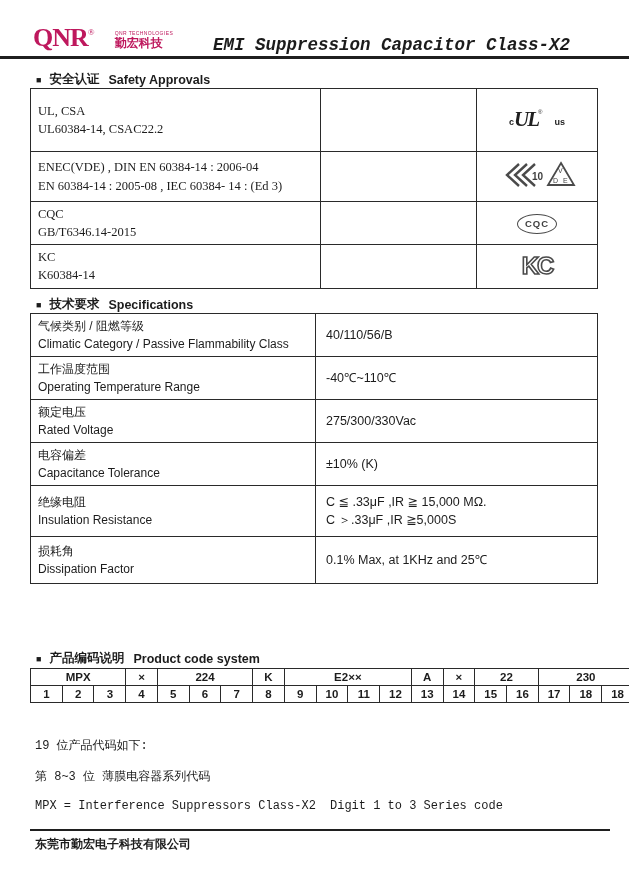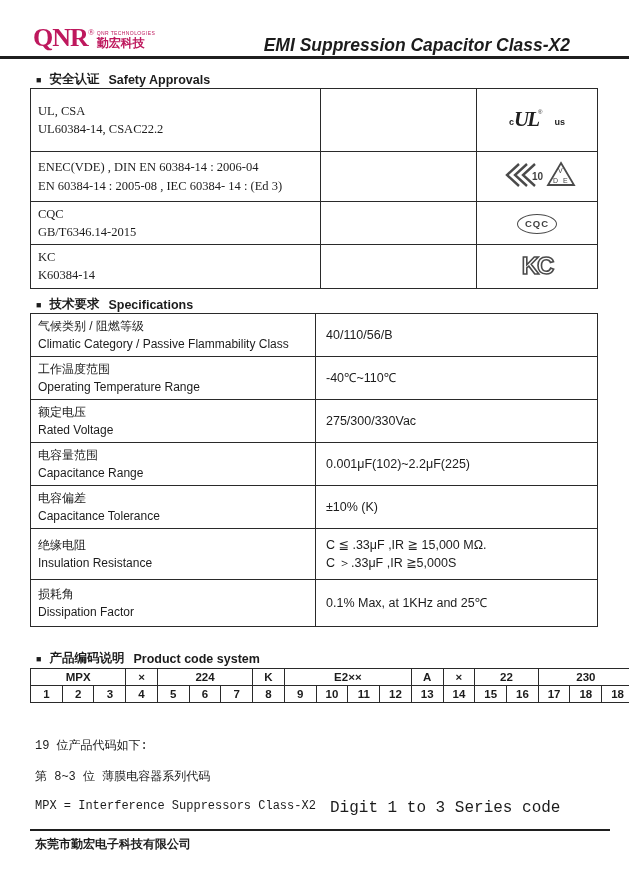--- a/index.html
+++ b/index.html
@@ -4,24 +4,24 @@
 <style>
   * { margin:0; padding:0; box-sizing:border-box; }
   html,body { background:#ffffff; }
   body { width:629px; height:886px; font-family:"Liberation Sans", sans-serif; color:#1c1c1c; }
   .page { position:relative; width:629px; height:886px; background:#fff; overflow:hidden; }
 
   
   .logo { position:absolute; left:33px; top:25px; display:flex; align-items:flex-end; color:#be185d; }
   .logo-brand { font-family:"Liberation Serif", serif; font-weight:bold; font-size:26px; line-height:26px; letter-spacing:-1px; }
   .logo-reg { font-size:9px; position:relative; top:-14px; left:0px; font-family:"Liberation Serif", serif; }
-  .logo-right { display:flex; flex-direction:column; margin-left:2px; padding-bottom:1px; }
+  .logo-right { display:flex; flex-direction:column; margin-left:20px; padding-bottom:1px; }
   .logo-tagline { font-size:5px; letter-spacing:0.4px; line-height:6px; white-space:nowrap; }
   .logo-cn { font-size:12px; font-weight:bold; line-height:14px; white-space:nowrap; }
-  .doc-title { position:absolute; top:35px; right:59px; font-family:Liberation Sans, sans-serif; font-style:italic; font-weight:bold; font-size:17.5px; white-space:nowrap; }
+  .doc-title { position:absolute; top:35px; right:59px; font-family:Liberation Mono, monospace; font-style:italic; font-weight:bold; font-size:17.5px; white-space:nowrap; }
   .header-rule { position:absolute; top:56px; left:0; width:629px; height:2.5px; background:#1f1f1f; }
 
   
   .section-hdr { position:absolute; left:36px; display:flex; align-items:center; font-weight:bold; font-size:12.5px; white-space:nowrap; }
   .section-hdr .marker { font-size:9px; margin-right:8px; }
   .section-hdr .cn { margin-right:9px; }
   #sec-safety { top:71px; }
   #sec-specs  { top:296px; }
   #sec-code   { top:650px; }
 
@@ -51,21 +51,21 @@
 
   
   #t-code { position:absolute; top:668px; left:30px; width:604px; }
   #t-code td { text-align:center; font-weight:bold; font-size:11.5px; padding:0; height:16px; line-height:16px; }
 
   
   .note { position:absolute; left:35px; font-family:"Liberation Mono", monospace; font-size:12px; white-space:nowrap; }
   #note-1 { top:737px; }
   #note-2 { top:768px; }
   #note-3 { top:799px; }
-  #note-3b { position:absolute; left:330px; top:799px; font-family:"Liberation Mono", monospace; font-size:16px; white-space:nowrap; }
+  #note-3b { position:absolute; left:330px; top:799px; font-family:"Liberation Mono", monospace; font-size:12px; white-space:nowrap; }
 
   
   .footer-rule { position:absolute; top:829px; left:30px; width:580px; height:2px; background:#1f1f1f; }
   .footer-company { position:absolute; top:836px; left:35px; font-weight:bold; font-size:12px; }
   .footer-page { position:absolute; top:903px; left:488px; font-family:"Liberation Serif", serif; font-size:13px; }
 </style>
 </head>
 <body>
 
 <div class="page">
@@ -178,27 +178,20 @@
         <div>Operating Temperature Range</div>
       </td>
       <td class="value">-40℃~110℃</td>
     </tr>
     <tr style="height:42px;">
       <td class="label">
         <div>额定电压</div>
         <div>Rated Voltage</div>
       </td>
       <td class="value">275/300/330Vac</td>
-    </tr>
-    <tr style="height:43px;">
-      <td class="label">
-        <div>电容量范围</div>
-        <div>Capacitance Range</div>
-      </td>
-      <td class="value">0.001μF(102)~2.2μF(225)</td>
     </tr>
     <tr style="height:43px;">
       <td class="label">
         <div>电容偏差</div>
         <div>Capacitance Tolerance</div>
       </td>
       <td class="value">±10% (K)</td>
     </tr>
     <tr style="height:51px;">
       <td class="label">

